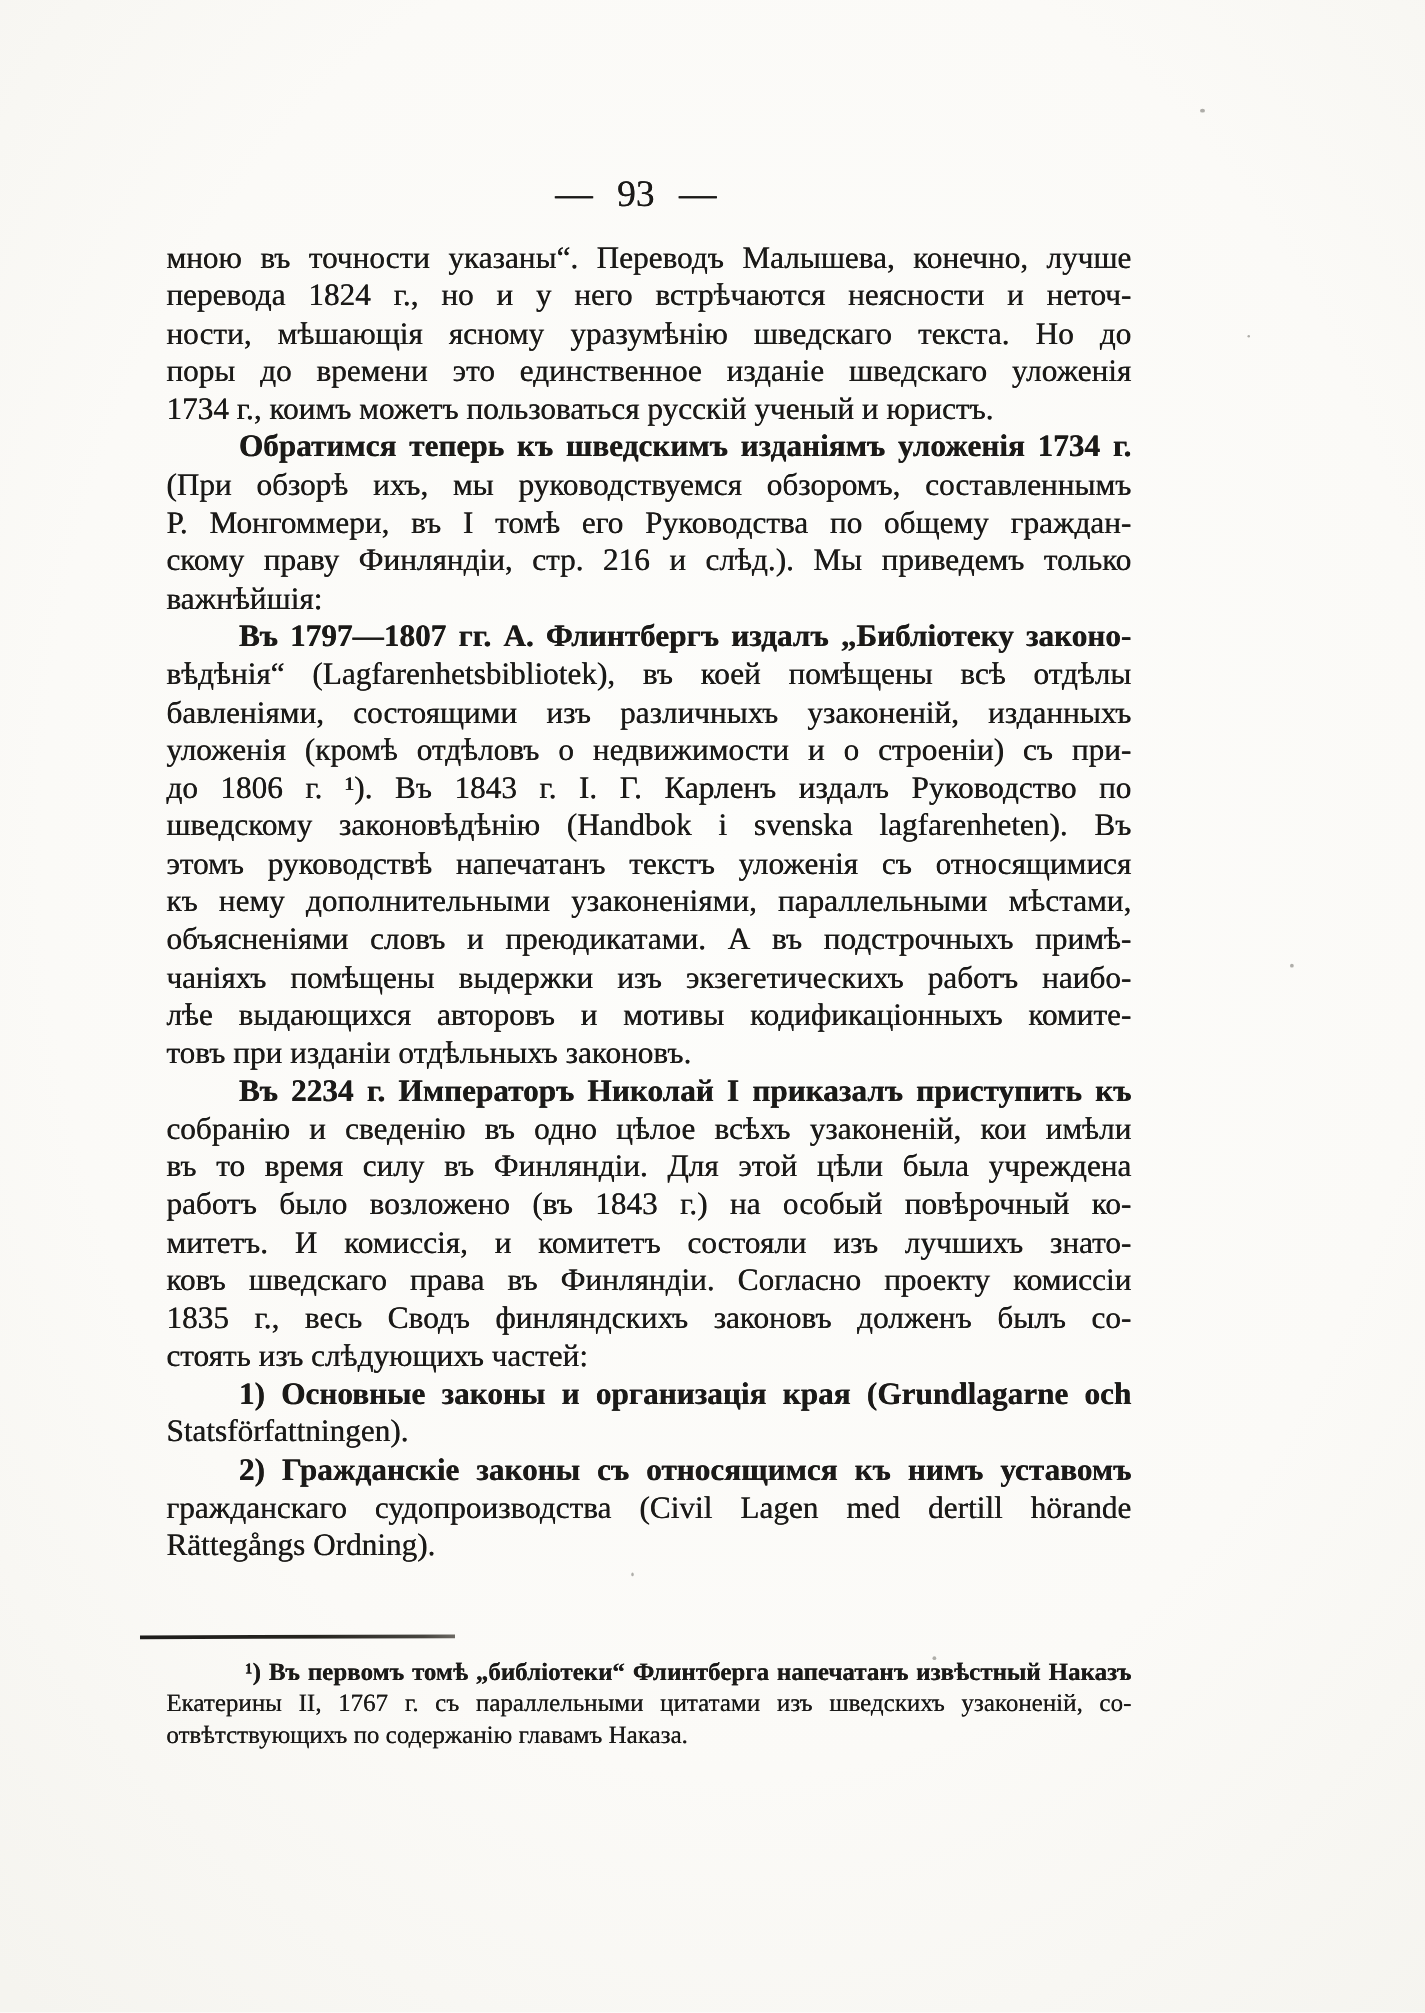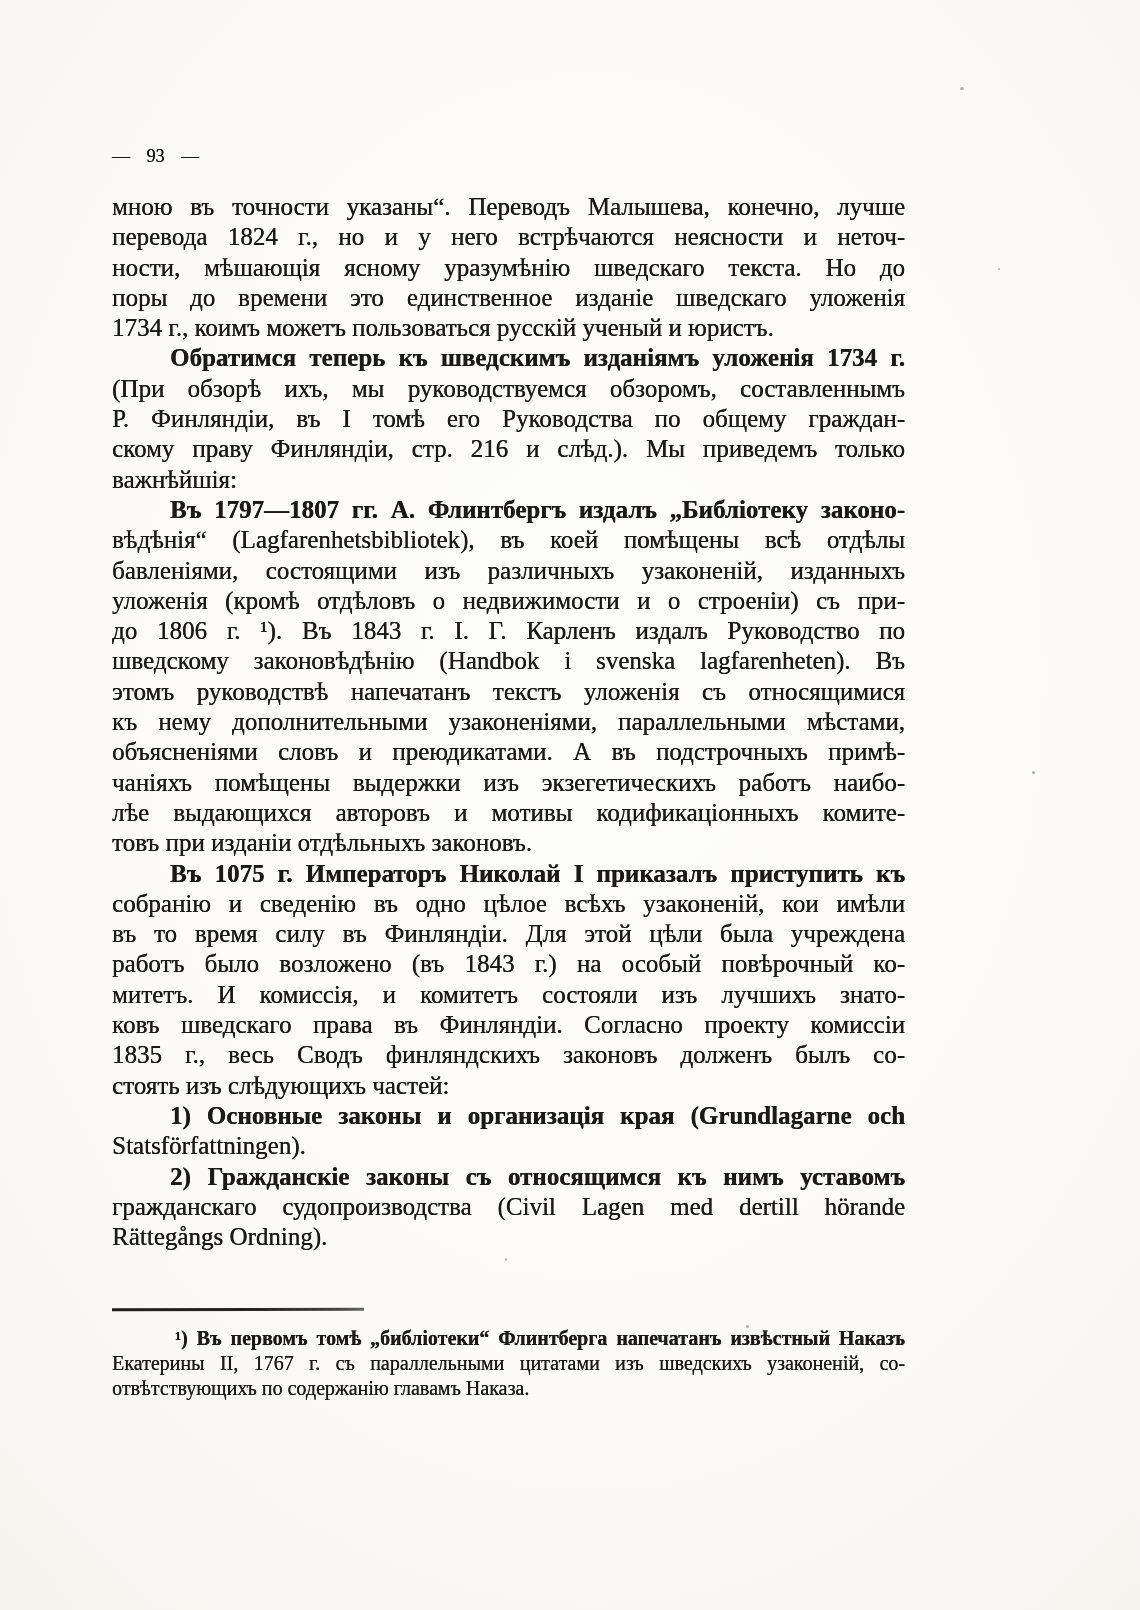--- a/index.html
+++ b/index.html
@@ -11,40 +11,41 @@
     background:
       radial-gradient(ellipse 900px 1200px at 52% 42%, #fdfdfb 0%, #fbfaf7 62%, #f5f4ef 100%);
     font-family: "Liberation Serif", "DejaVu Serif", serif;
     color: #1b1a18;
   }
   .page-number {
     position: absolute;
     left: 112px;
     top: 140px;
     width: 793px;
-    text-align: left;
-    font-size: 18px;
+    text-align: center;
+    font-size: 30px;
     line-height: 32px;
     word-spacing: 12px;
     text-shadow: 0.3px 0 0 currentColor;
   }
   .body-text {
     position: absolute;
     left: 112px;
     top: 192px;
     width: 793px;
     font-size: 25px;
     line-height: 30.3px;
     text-shadow: 0.3px 0 0 currentColor;
   }
   .line {
     text-align: justify;
     text-align-last: justify;
     -moz-text-align-last: justify;
     white-space: normal;
+    margin-left: 21px;
   }
   .line.indent { text-indent: 58px; font-weight: bold; }
   .line.pl { text-align: right; text-align-last: left; -moz-text-align-last: left; }
   .footnote-rule {
     position: absolute;
     left: 112px;
     top: 1308px;
     width: 252px;
     height: 3px;
     background: linear-gradient(90deg, #1e1d1b 0%, #26241f 55%, #474540 90%, #6b6862 100%);
@@ -73,36 +74,36 @@
 <div class="page-number">— 93 —</div>
 
 <div class="body-text">
     <div class="line">мною въ точности указаны“. Переводъ Малышева, конечно, лучше</div>
     <div class="line">перевода 1824 г., но и у него встрѣчаются неясности и неточ-</div>
     <div class="line">ности, мѣшающія ясному уразумѣнію шведскаго текста. Но до</div>
     <div class="line">поры до времени это единственное изданіе шведскаго уложенія</div>
     <div class="line pl">1734 г., коимъ можетъ пользоваться русскій ученый и юристъ.</div>
     <div class="line indent">Обратимся теперь къ шведскимъ изданіямъ уложенія 1734 г.</div>
     <div class="line">(При обзорѣ ихъ, мы руководствуемся обзоромъ, составленнымъ</div>
-    <div class="line">Р. Финляндіи, въ I томѣ его Руководства по общему граждан-</div>
+    <div class="line">Р. Монгоммери, въ I томѣ его Руководства по общему граждан-</div>
     <div class="line">скому праву Финляндіи, стр. 216 и слѣд.). Мы приведемъ только</div>
     <div class="line pl">важнѣйшія:</div>
     <div class="line indent">Въ 1797—1807 гг. А. Флинтбергъ издалъ „Библіотеку законо-</div>
     <div class="line">вѣдѣнія“ (Lagfarenhetsbibliotek), въ коей помѣщены всѣ отдѣлы</div>
     <div class="line">бавленіями, состоящими изъ различныхъ узаконеній, изданныхъ</div>
     <div class="line">уложенія (кромѣ отдѣловъ о недвижимости и о строеніи) съ при-</div>
     <div class="line">до 1806 г. ¹). Въ 1843 г. І. Г. Карленъ издалъ Руководство по</div>
     <div class="line">шведскому законовѣдѣнію (Handbok i svenska lagfarenheten). Въ</div>
     <div class="line">этомъ руководствѣ напечатанъ текстъ уложенія съ относящимися</div>
     <div class="line">къ нему дополнительными узаконеніями, параллельными мѣстами,</div>
     <div class="line">объясненіями словъ и преюдикатами. А въ подстрочныхъ примѣ-</div>
     <div class="line">чаніяхъ помѣщены выдержки изъ экзегетическихъ работъ наибо-</div>
     <div class="line">лѣе выдающихся авторовъ и мотивы кодификаціонныхъ комите-</div>
     <div class="line pl">товъ при изданіи отдѣльныхъ законовъ.</div>
-    <div class="line indent">Въ 1075 г. Императоръ Николай I приказалъ приступить къ</div>
+    <div class="line indent">Въ 2234 г. Императоръ Николай I приказалъ приступить къ</div>
     <div class="line">собранію и сведенію въ одно цѣлое всѣхъ узаконеній, кои имѣли</div>
     <div class="line">въ то время силу въ Финляндіи. Для этой цѣли была учреждена</div>
     <div class="line">работъ было возложено (въ 1843 г.) на особый повѣрочный ко-</div>
     <div class="line">митетъ. И комиссія, и комитетъ состояли изъ лучшихъ знато-</div>
     <div class="line">ковъ шведскаго права въ Финляндіи. Согласно проекту комиссіи</div>
     <div class="line">1835 г., весь Сводъ финляндскихъ законовъ долженъ былъ со-</div>
     <div class="line pl">стоять изъ слѣдующихъ частей:</div>
     <div class="line indent">1) Основные законы и организація края (Grundlagarne och</div>
     <div class="line pl">Statsförfattningen).</div>
     <div class="line indent">2) Гражданскіе законы съ относящимся къ нимъ уставомъ</div>

